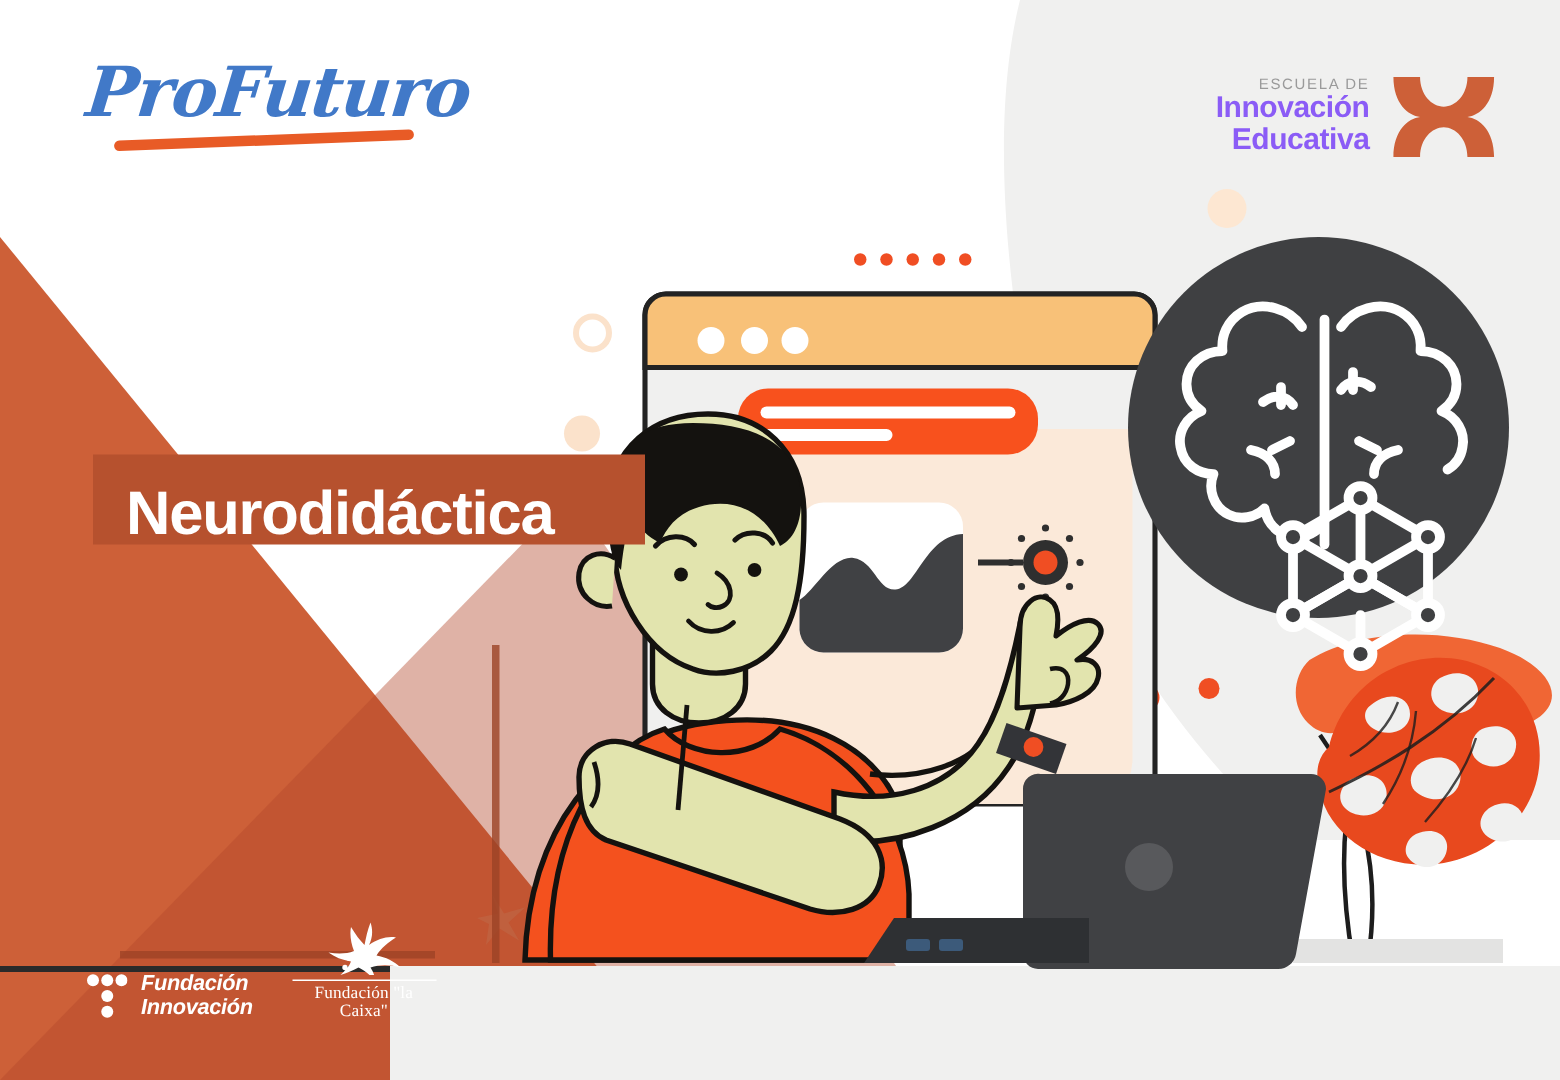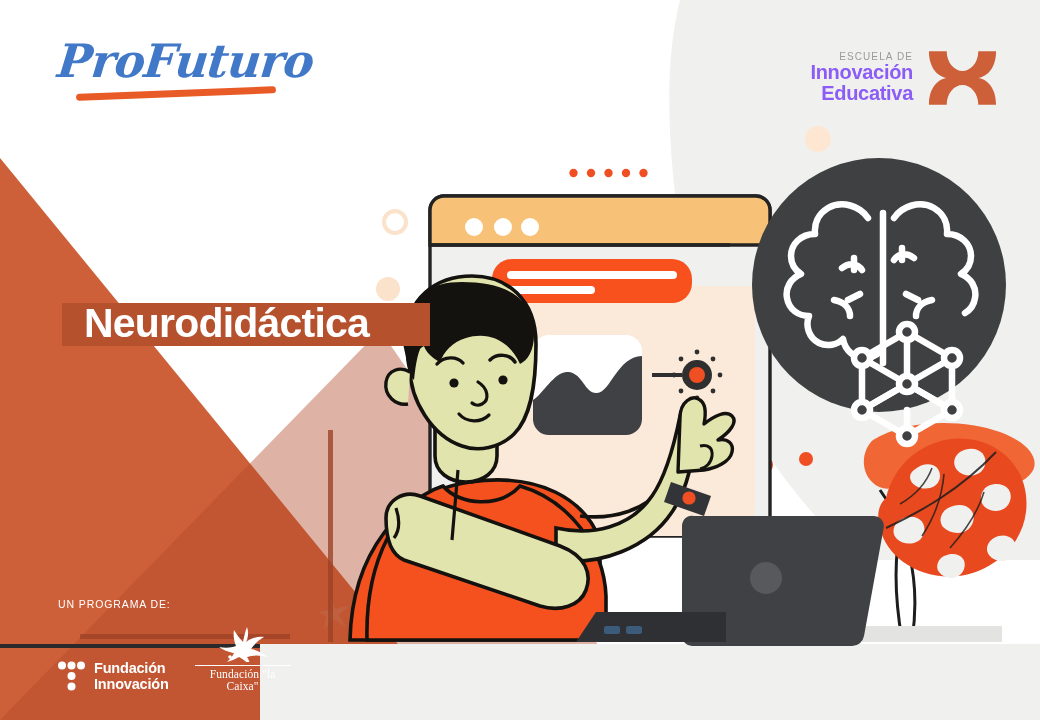--- a/index.html
+++ b/index.html
@@ -32,31 +32,31 @@
 
   
   .escuela{left:700px;top:48px;width:300px;height:60px;display:flex;align-items:center;justify-content:flex-end;gap:12px;}
   .escuela-txt{text-align:right;line-height:1.05;margin-left:16px;}
   .escuela-small{font-size:10px;letter-spacing:1.1px;color:#9a9a9a;font-weight:400;display:block;}
   .escuela-big{font-size:20px;font-weight:bold;color:#8b5cf6;display:block;letter-spacing:-0.3px;}
   .xmark{width:76px;height:58px;}
 
   
   .title-banner{
-    left:62px;top:303px;min-width:368px;height:43px;
-    background:#b6512e;display:flex;align-items:flex-start;padding:0 22px;
+    left:62px;top:303px;min-width:368px;height:60px;
+    background:#b6512e;display:flex;align-items:flex-end;padding:0 22px;
     box-sizing:border-box;
   }
   .title-text{color:#ffffff;font-size:41px;font-weight:bold;letter-spacing:-0.8px;line-height:1;}
 
   
   .programa{left:58px;top:598px;width:280px;}
   .programa-label{color:#ffffff;font-size:10.5px;letter-spacing:0.9px;font-weight:500;}
   .programa-logos{display:flex;align-items:flex-end;gap:26px;margin-top:16px;}
-  .ft-logo{display:flex;align-items:center;gap:9px;}
+  .ft-logo{display:flex;align-items:center;gap:9px;font-style:italic;}
   .ft-dots{width:27px;height:30px;}
   .ft-name{color:#fff;font-size:14.5px;font-weight:bold;line-height:1.12;letter-spacing:-0.2px;}
   .caixa-logo{width:96px;}
   .caixa-star{width:52px;height:36px;display:block;margin:0 auto;}
   .caixa-rule{height:1.2px;background:#fff;margin:3px 0 2px 0;}
   .caixa-txt{color:#fff;font-family:"Liberation Serif", serif;font-size:11.5px;text-align:center;letter-spacing:0.1px;}
 
   
   .illus{left:0;top:0;width:1040px;height:720px;}
 
@@ -292,21 +292,20 @@
                c8 1 18 9 18 27 h-18 c0 -12 -8 -20 -16 -20 c-8 0 -16 8 -16 20 H4
                c0 -18 10 -26 18 -27 C14 28 4 20 4 2 z" fill="#cd6038"></path>
     </svg>
   </div>
 
   <div class="abs title-banner">
     <span class="title-text">Neurodidáctica</span>
   </div>
 
   <div class="abs programa">
-    <div class="programa-label">UN PROGRAMA DE:</div>
     <div class="programa-logos">
 
       <div class="ft-logo">
         <svg class="ft-dots" viewBox="0 0 27 30">
           <circle cx="4" cy="4.5" r="4" fill="#fff"></circle>
           <circle cx="13.5" cy="4.5" r="4" fill="#fff"></circle>
           <circle cx="23" cy="4.5" r="4" fill="#fff"></circle>
           <circle cx="13.5" cy="15" r="4" fill="#fff"></circle>
           <circle cx="13.5" cy="25.5" r="4" fill="#fff"></circle>
         </svg>

